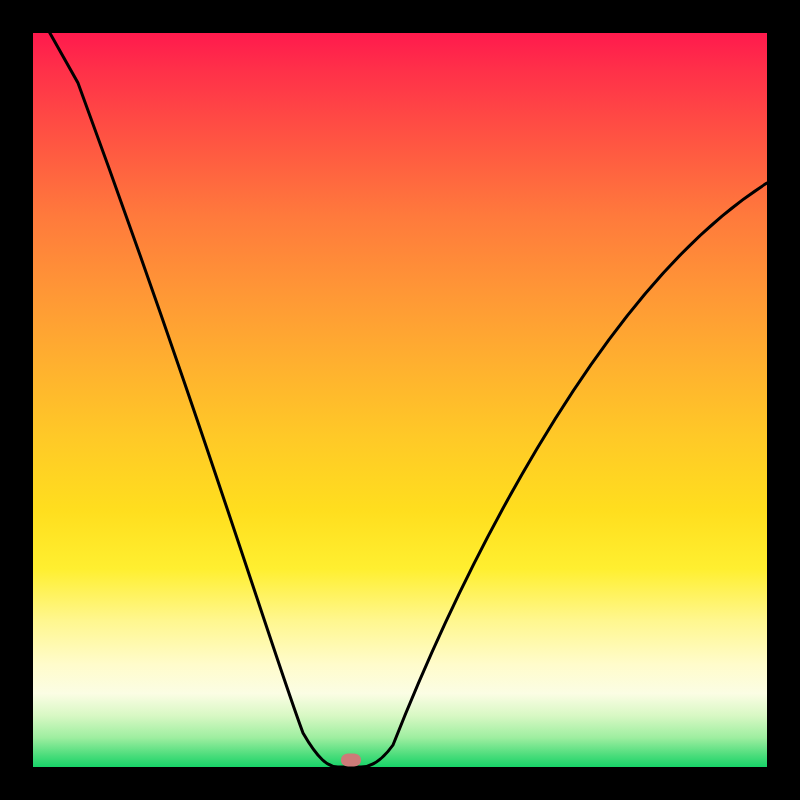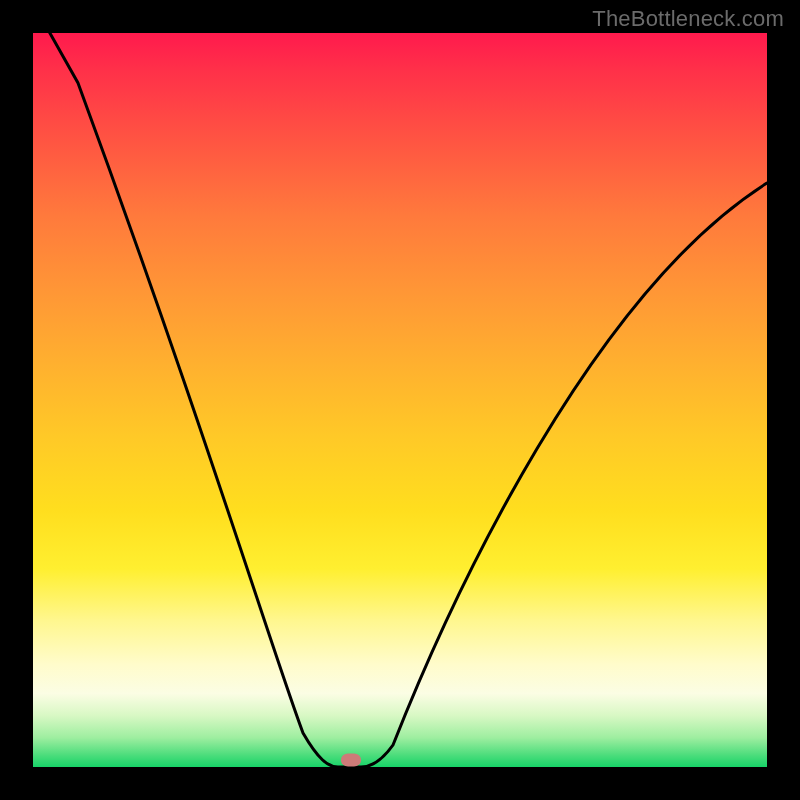--- a/index.html
+++ b/index.html
@@ -71,21 +71,20 @@
     border-radius: 7px / 6px;
     background: #cd7a78;
     transform: translate(-50%, -50%);
   }
 </style>
 </head>
 <body>
 
 <div class="frame">
 
-  <div class="watermark">TheBottleneck.com</div>
 
   <div class="plot-area">
 
     <svg class="curve-svg" viewBox="0 0 734 734" preserveAspectRatio="none">
       <path fill="none" stroke="#000" stroke-width="3" stroke-linecap="round" d="M 0 -30 L 45 50 C 170 390, 240 620, 270 700 C 285 726, 295 734, 305 734 L 328 734 C 340 734, 350 726, 360 712 C 420 560, 560 260, 734 150"></path>
     </svg>
 
     <div class="marker" style="left:318px; top:727px;"></div>
 
   </div>

